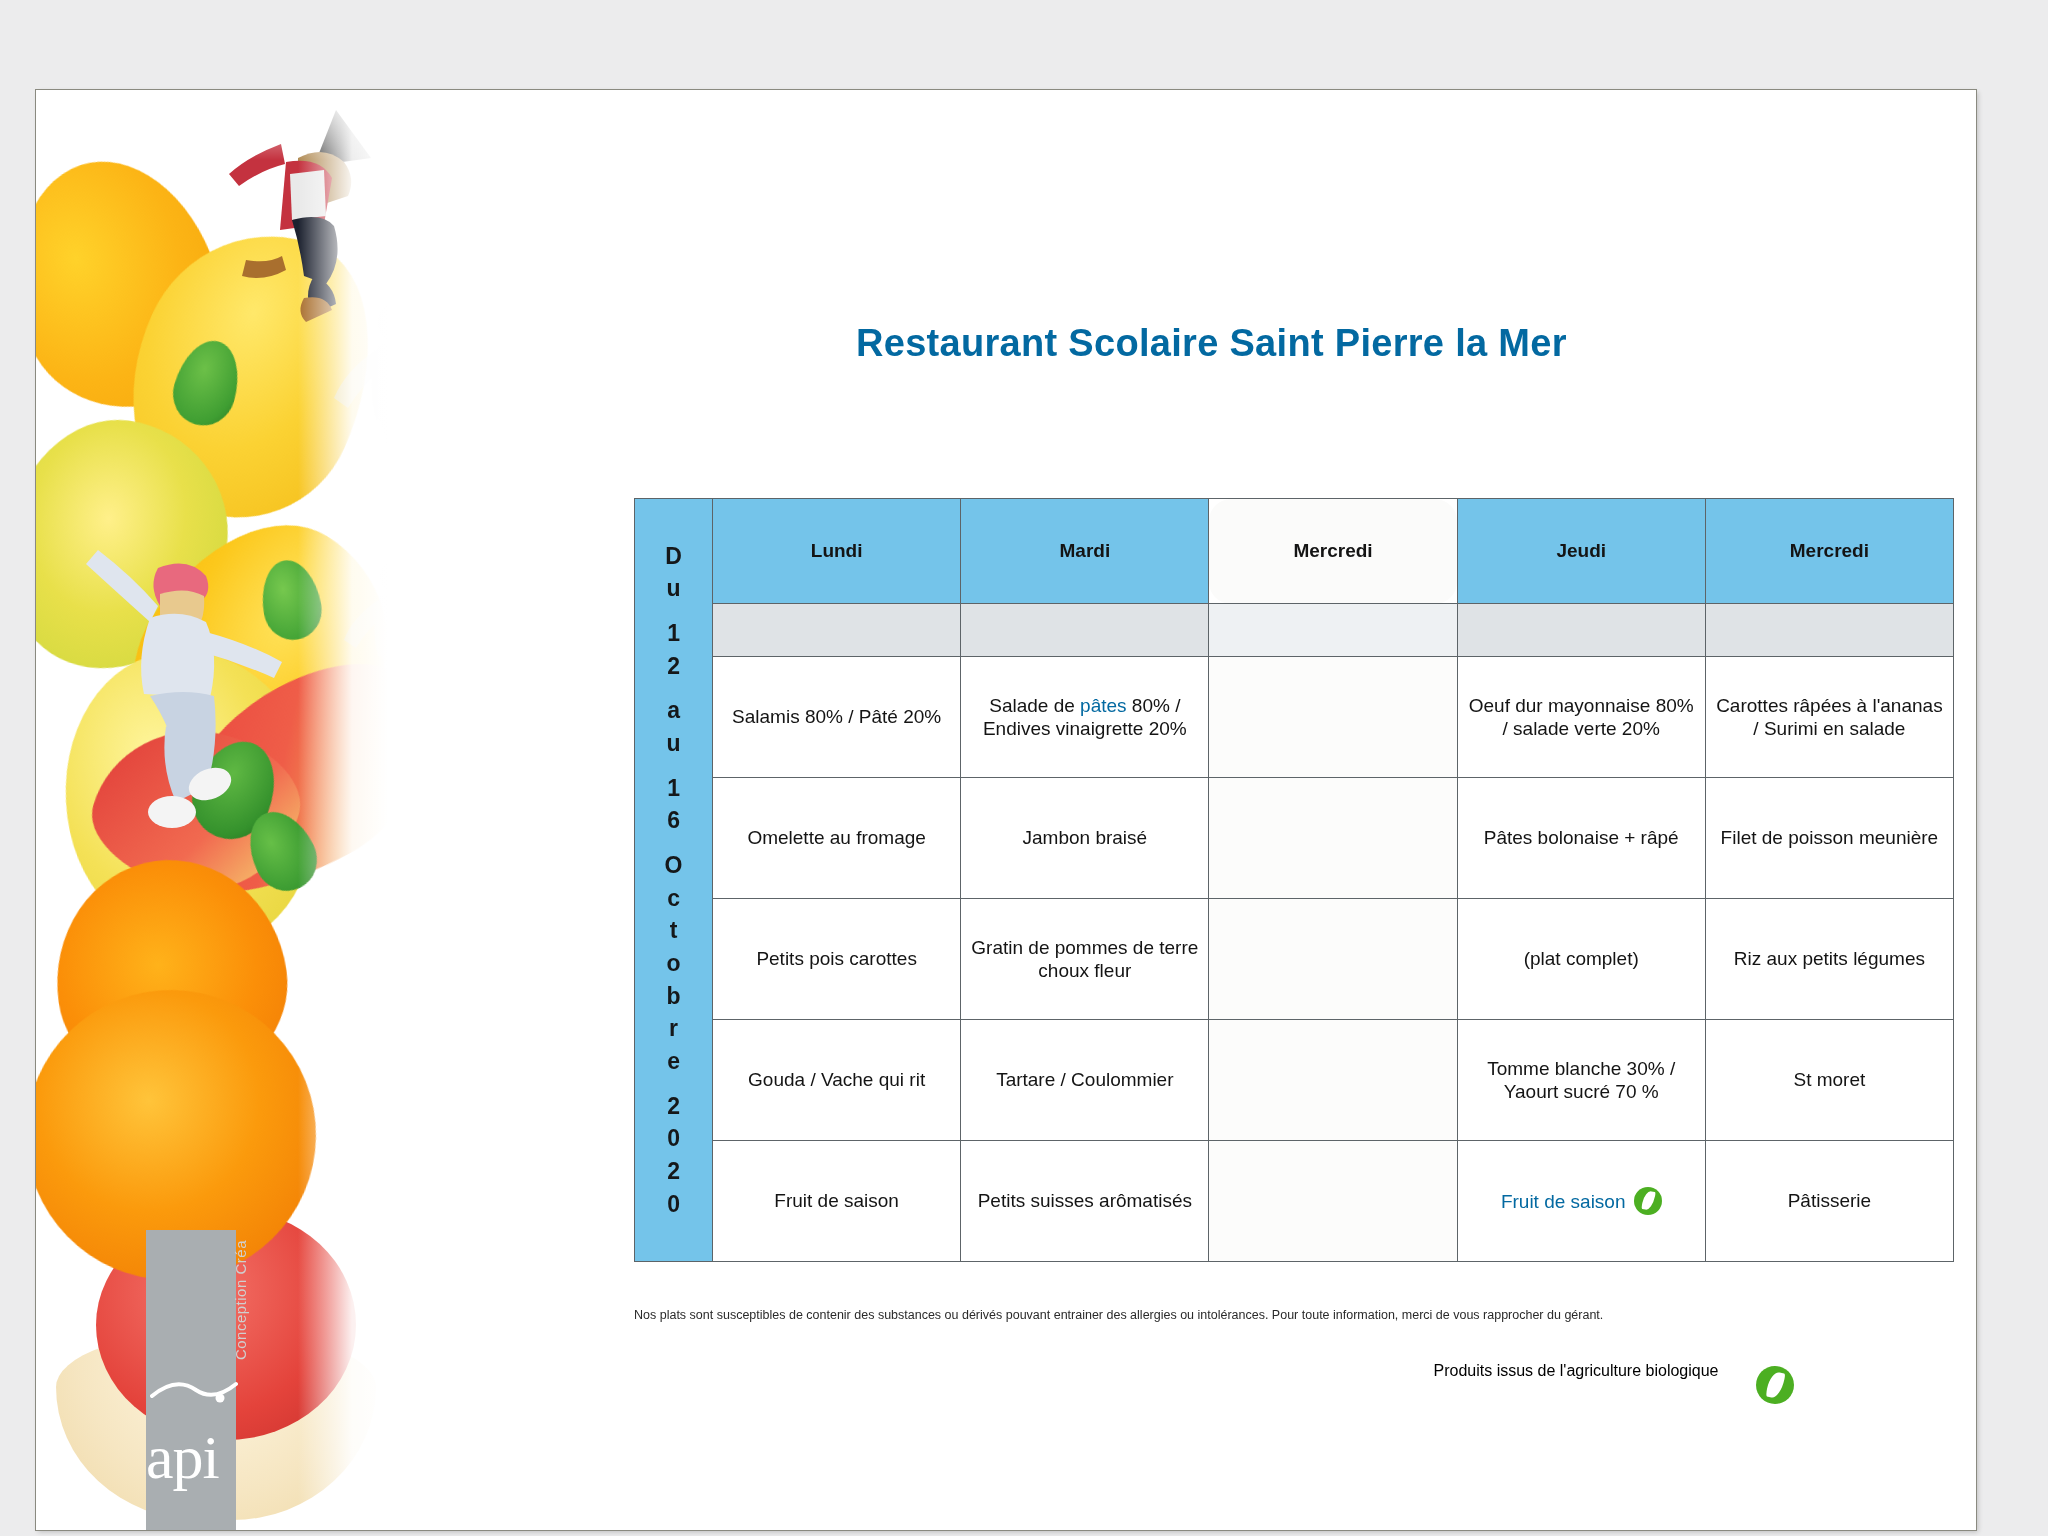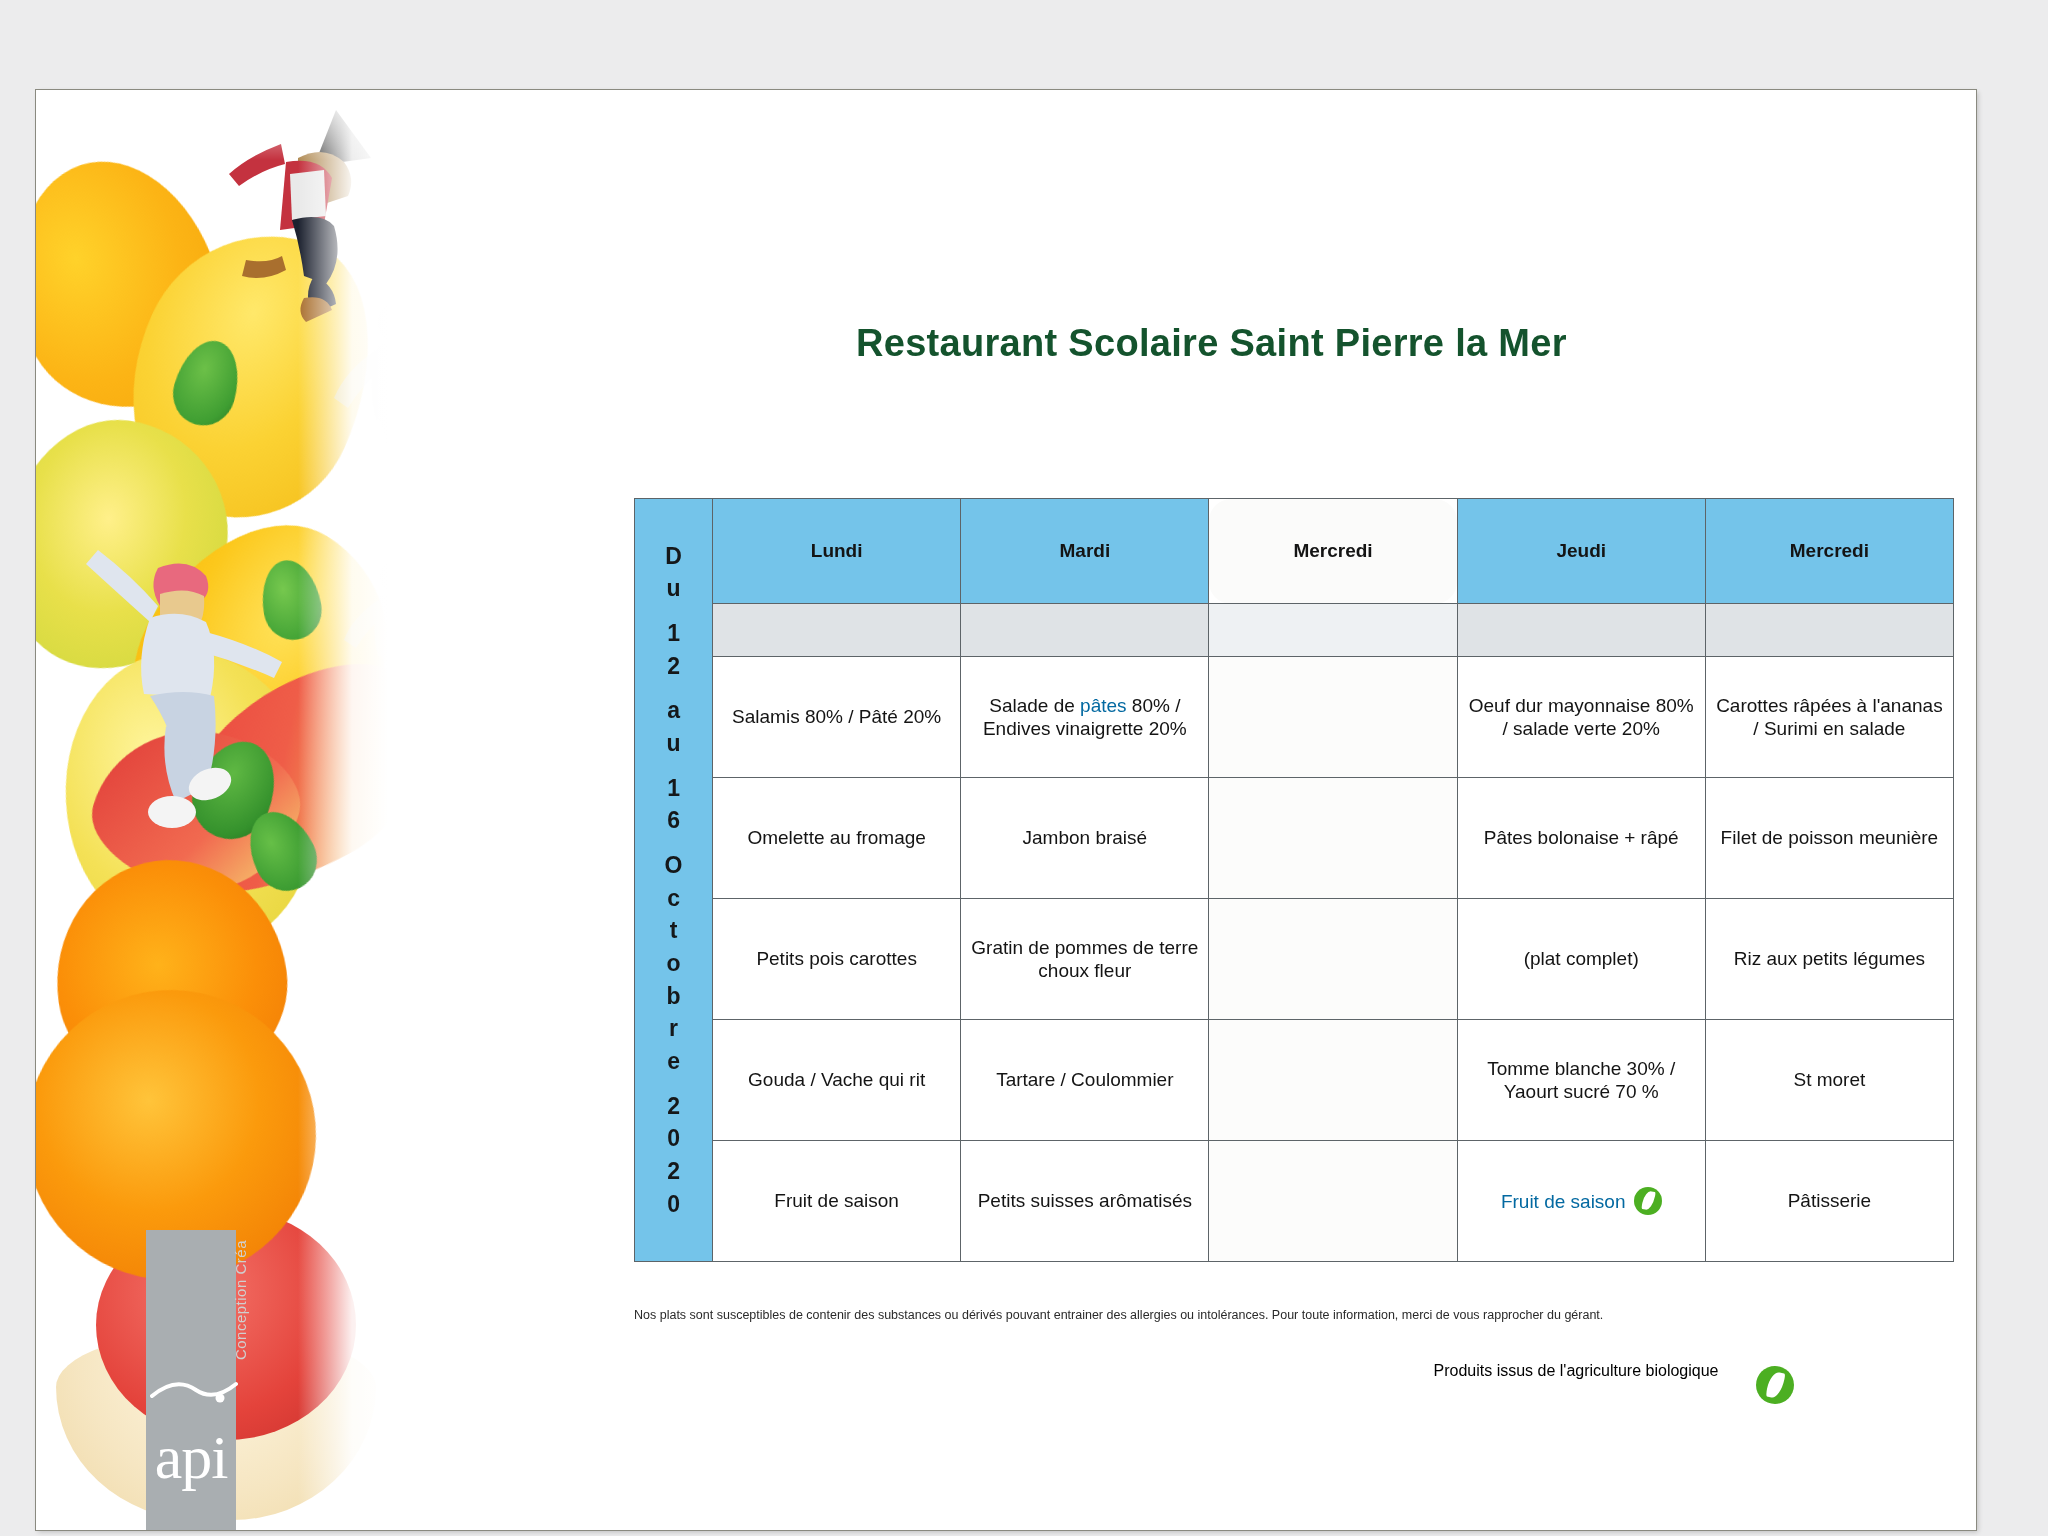--- a/index.html
+++ b/index.html
@@ -82,38 +82,38 @@
   .d2{left:30px;top:450px;width:230px;height:300px;}
   .d3{left:290px;top:200px;width:140px;height:250px;opacity:.55;}
   .d4{left:300px;top:460px;width:120px;height:200px;opacity:.45;}
 
   
   #apilogo{
     position:absolute;left:110px;top:1140px;width:90px;height:300px;
     background:#a9aeb1;
   }
   #apilogo .word{
-    position:absolute;left:0;right:0;bottom:42px;text-align:center;
+    position:absolute;left:0;right:0;bottom:42px;
     font-family:"Liberation Serif",serif;font-size:62px;color:#fff;line-height:1;
     letter-spacing:-1px;
   }
   #apilogo .swoosh{
     position:absolute;left:4px;right:4px;top:148px;height:26px;
   }
   #credit{
     position:absolute;left:196px;top:1150px;
     font-size:15px;color:#cfcfcf;letter-spacing:.5px;
     writing-mode:vertical-rl;transform:rotate(180deg);
     font-family:"Liberation Sans",sans-serif;
   }
 
   
   #title{
     position:absolute;left:820px;top:232px;
-    font-size:38px;font-weight:bold;color:#14532d;
+    font-size:38px;font-weight:bold;color:#0369a1;
     letter-spacing:.3px;white-space:nowrap;
     font-family:"Liberation Sans",sans-serif;
   }
 
   
   #menu-table{
     position:absolute;left:598px;top:408px;width:1320px;
     border-collapse:collapse;
     table-layout:fixed;
   }

